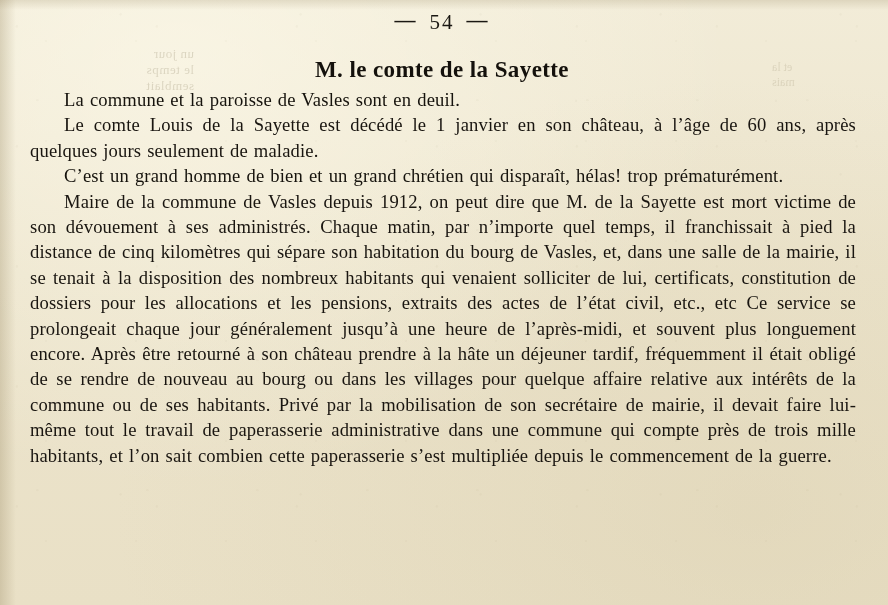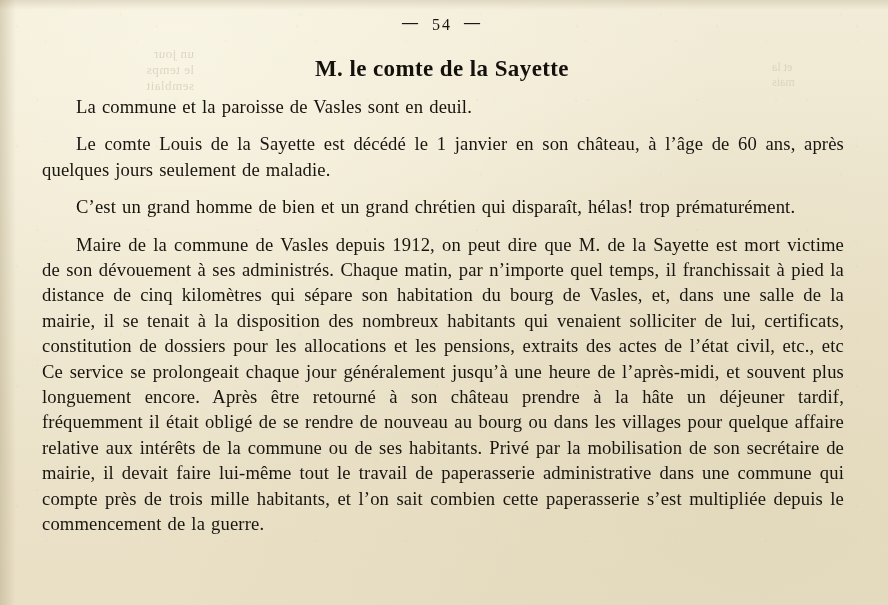--- a/index.html
+++ b/index.html
@@ -65,23 +65,23 @@
     filter: blur(0.5px);
     color: #6b5e3d;
     font-size: 12px;
     line-height: 15px;
     pointer-events: none;
     white-space: pre;
     text-align: right;
   }
   .folio {
     text-align: center;
-    font-size: 16px;
+    font-size: 21px;
     letter-spacing: 2px;
-    padding-top: 16px;
+    padding-top: 10px;
     color: #1a1712;
     font-family: "Liberation Serif", serif;
   }
   .folio .dash {
     display: inline-block;
     margin: 0 12px;
     color: #1a1712;
     font-weight: bold;
     transform: translateY(-2px);
   }
@@ -101,21 +101,21 @@
     font-size: 18.6px;
     line-height: 25.4px;
     text-align: justify;
     text-justify: inter-word;
     letter-spacing: 0.15px;
     word-spacing: 1.2px;
     color: #17140e;
     margin: 0 10px 0 12px;
   }
   .body-text p {
-    margin: 12px;
+    margin: 0;
     text-indent: 34px;
   }
   
   .body-text p:nth-child(odd) { color: #16130d; }
   .body-text p:nth-child(even) { color: #191510; }
   .edge-shadow {
     position: absolute;
     left: 0; top: 0; bottom: 0;
     width: 16px;
     background: linear-gradient(90deg, rgba(150,134,96,0.30), rgba(150,134,96,0));

